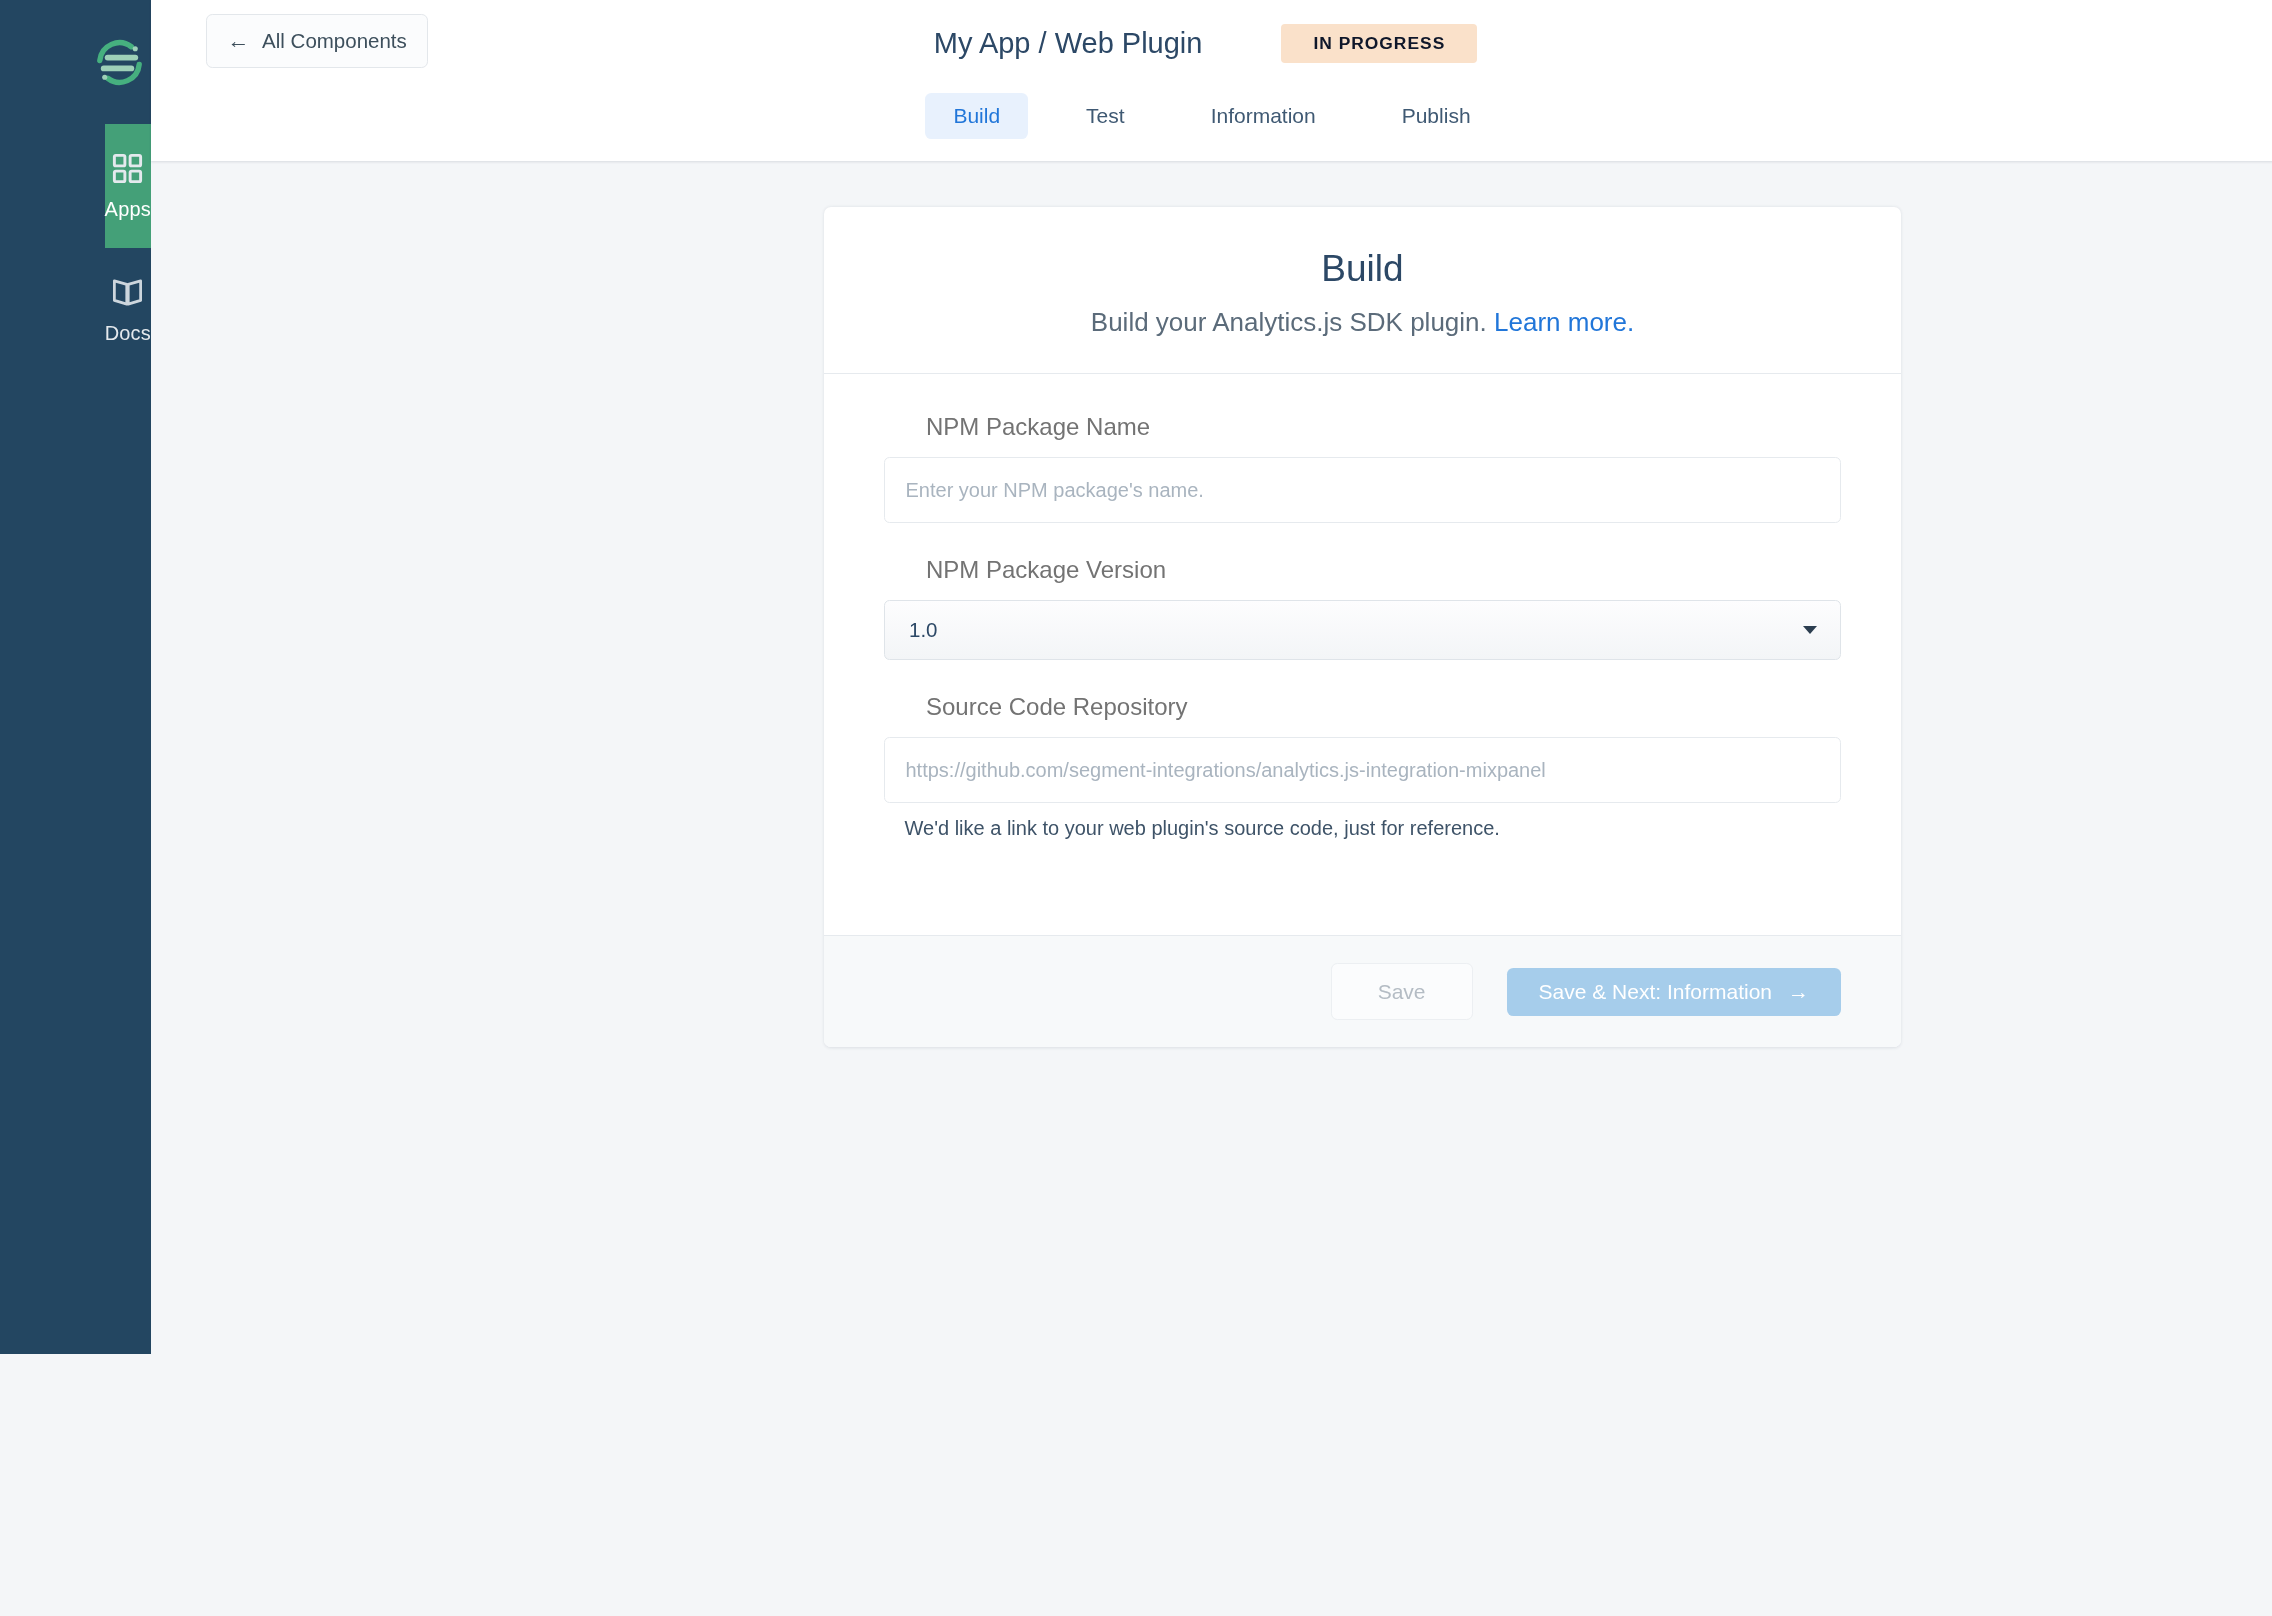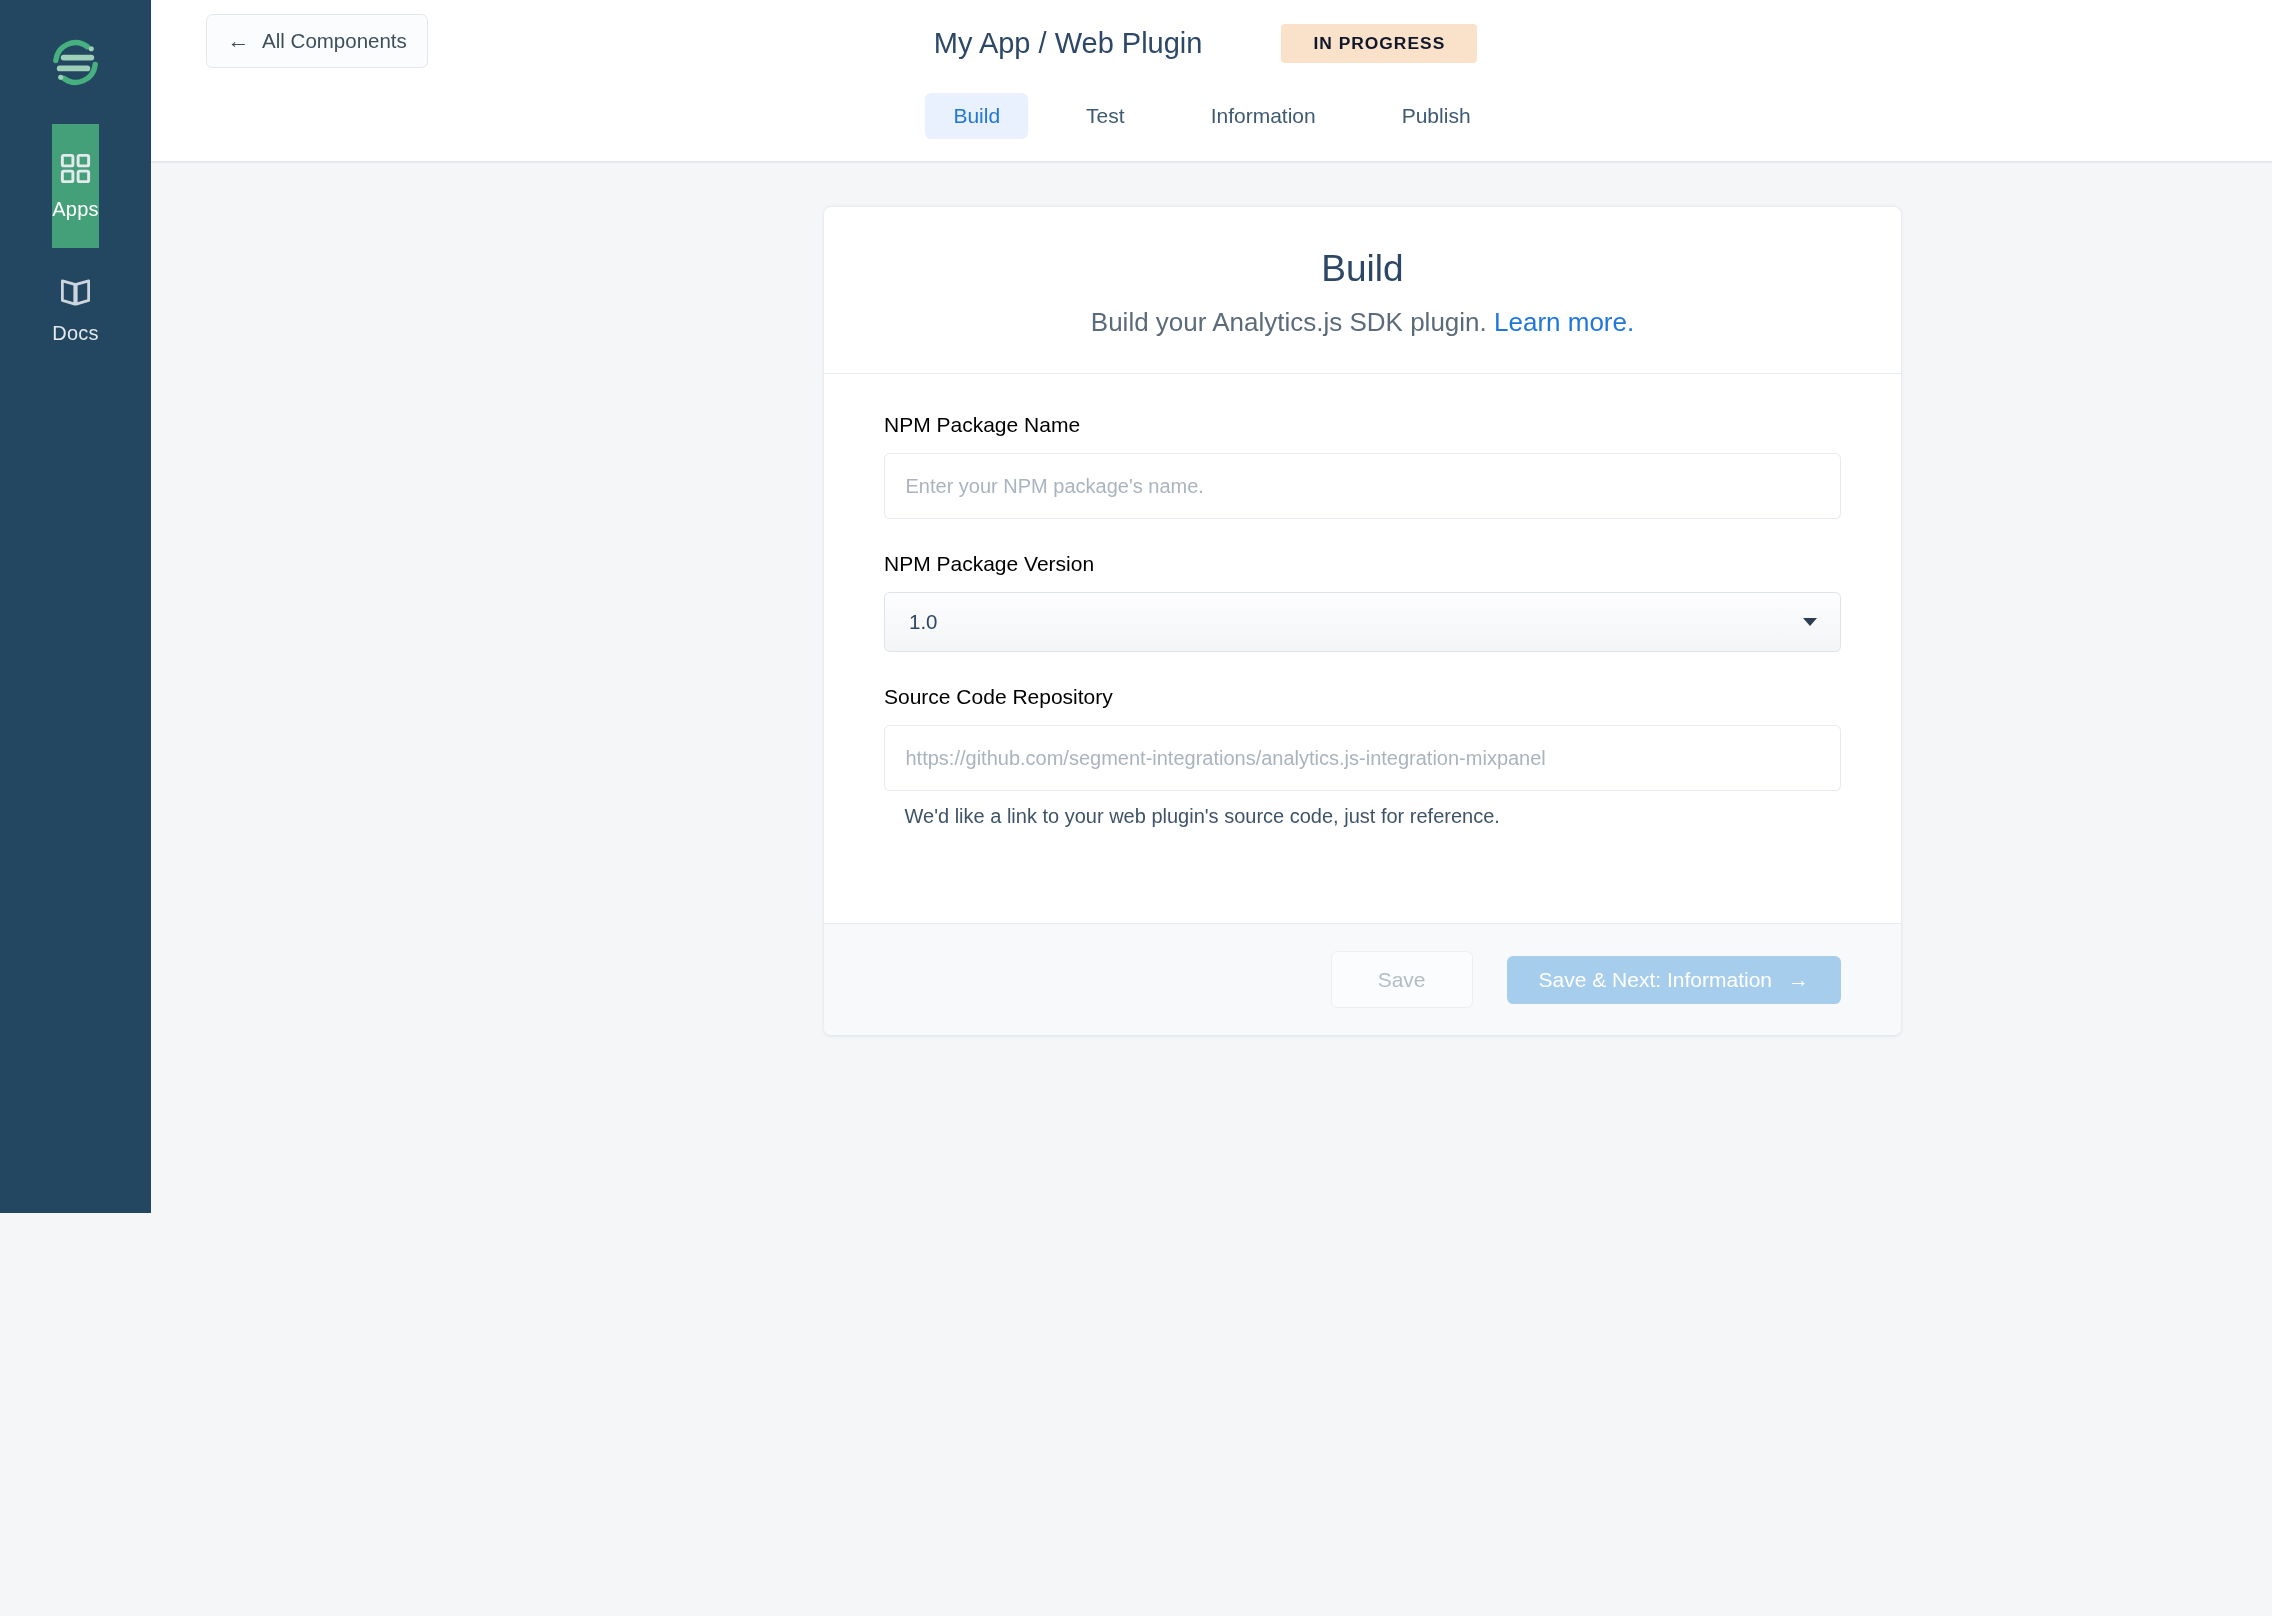--- a/index.html
+++ b/index.html
@@ -11,25 +11,25 @@
     font-family: "Liberation Sans", sans-serif;
     overflow: hidden;
   }
 
   .app { position: relative; width: 2273px; height: 1616px; display: flex; }
 
   
   .sidebar {
     width: 151px;
     min-width: 151px;
-    height: 1213px;
+    height: 1354px;
     background: #234661;
     display: flex;
     flex-direction: column;
-    align-items: center;
+    align-items: flex-end;
   }
 
   .logo-box {
     height: 124px;
     display: flex;
     align-items: center;
     justify-content: center;
   }
 
   .nav-item {
@@ -162,23 +162,24 @@
   }
   .card-sub .link { color: #2176d9; cursor: pointer; }
 
   .card-body { padding: 39px 60px 95px; }
 
   .field { margin-bottom: 33px; }
   .field:last-child { margin-bottom: 0; }
 
   .field-label {
     display: block;
-    font-size: 21px;
-    color: #000000;
+    font-size: 24px;
+    color: #737373;
     margin-bottom: 16px;
+    margin-left: 42px;
   }
 
   .text-input {
     width: 100%;
     height: 66px;
     border: 0.8px solid #e6eaee;
     border-radius: 5.5px;
     background: #ffffff;
     padding: 0 20.5px;
     font-size: 20px;

